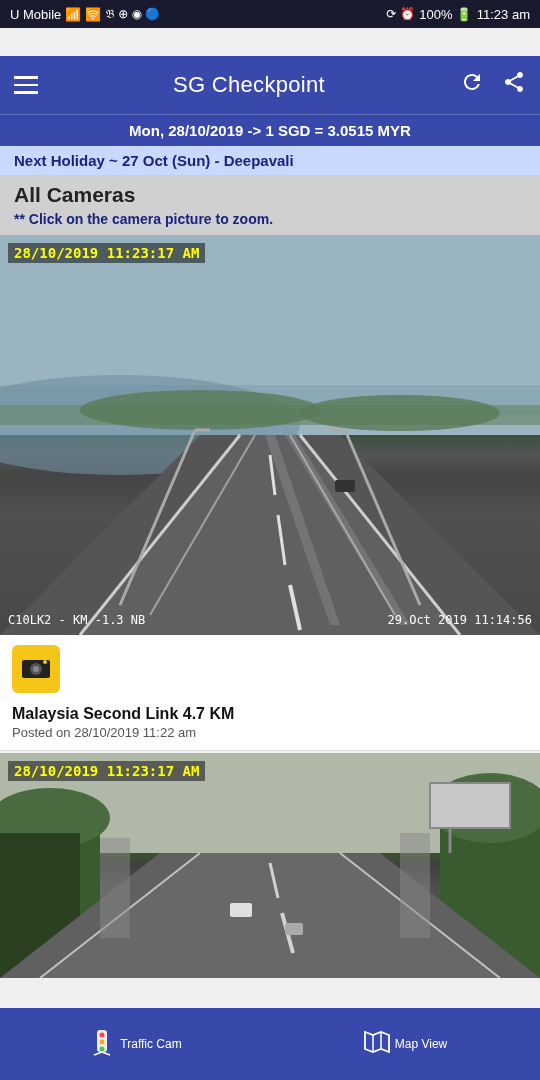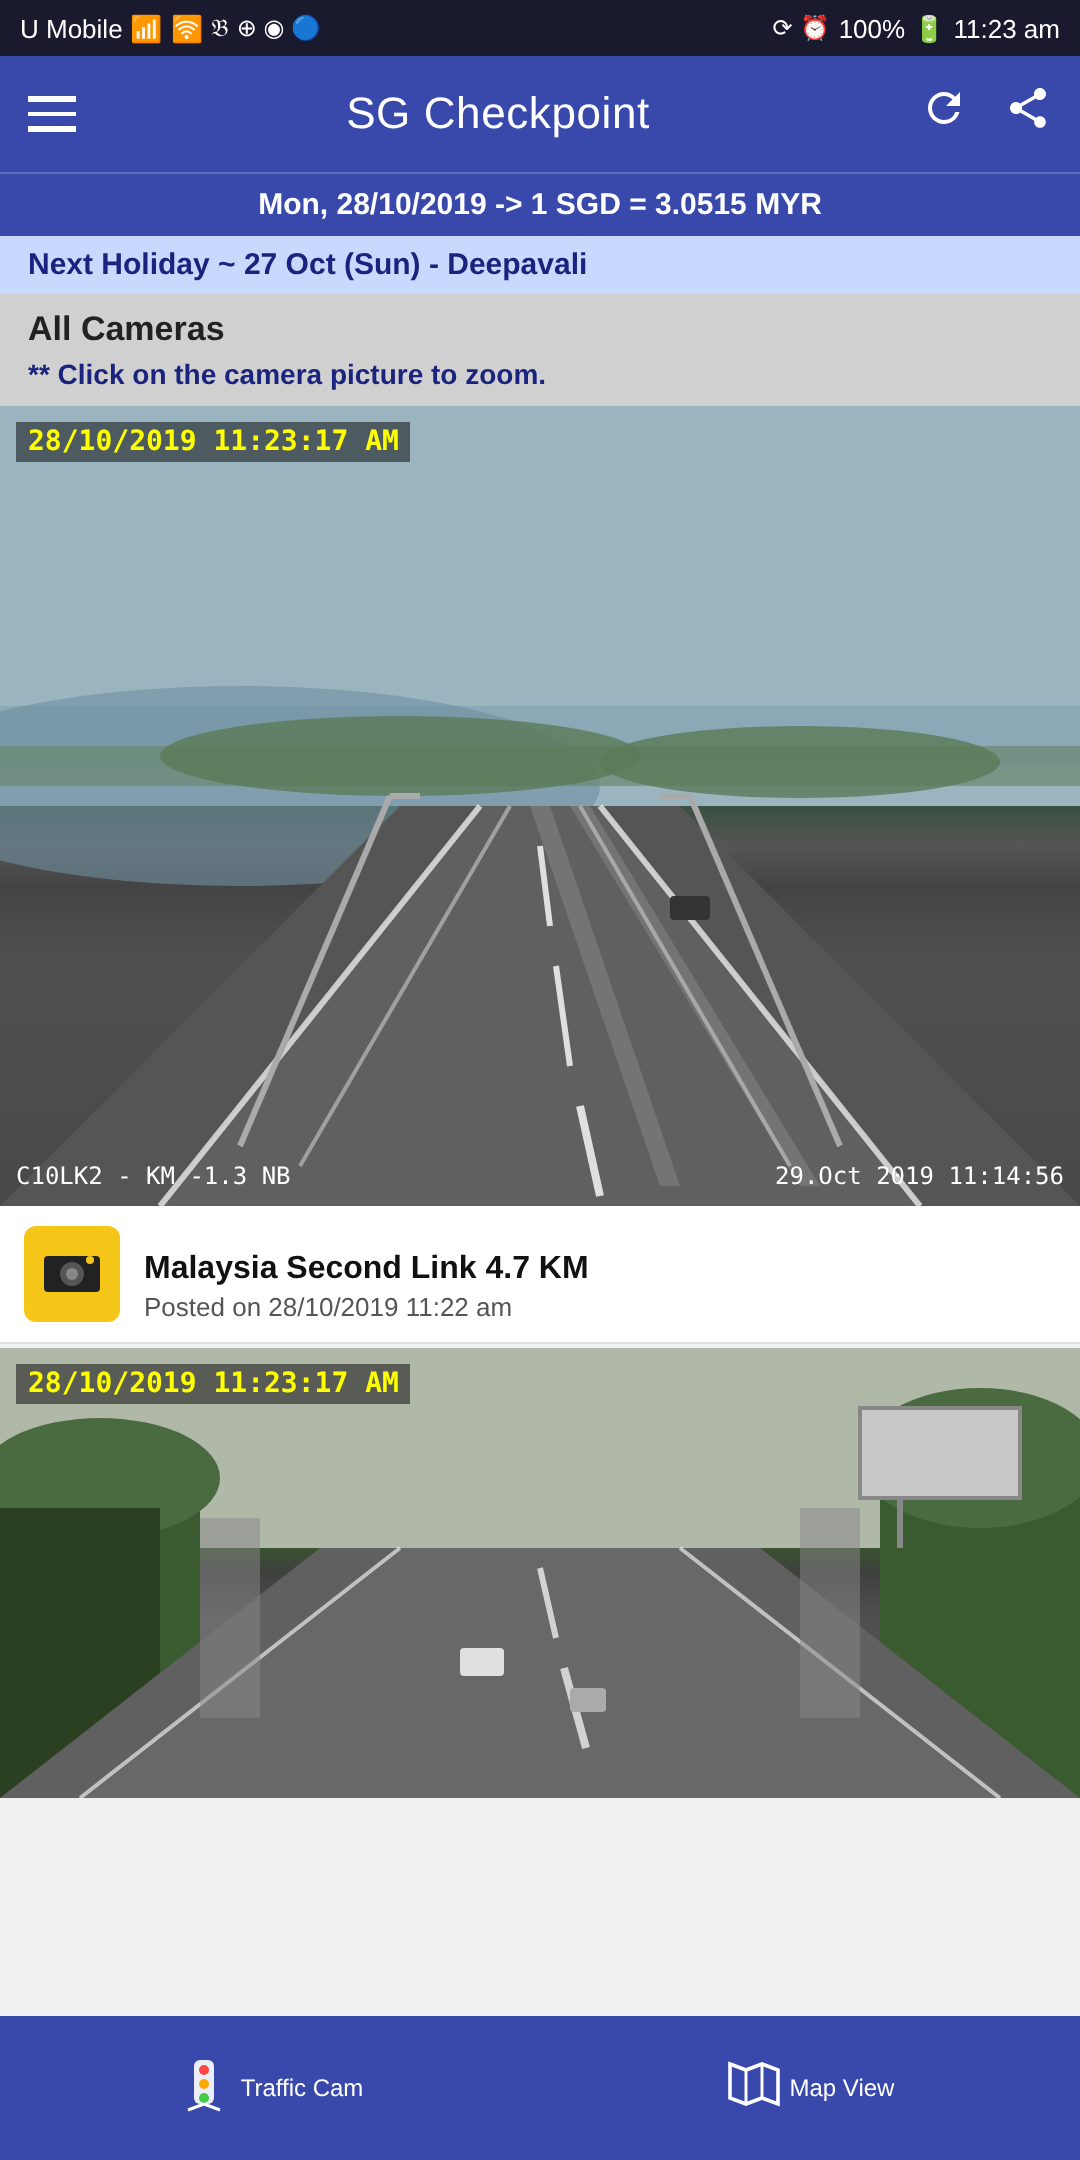--- a/index.html
+++ b/index.html
@@ -28,20 +28,21 @@
 
     
     .nav-bar {
       background: #3949ab;
       color: white;
       height: 58px;
       display: flex;
       align-items: center;
       justify-content: space-between;
       padding: 0 14px;
+      margin-top: 28px;
     }
     .nav-title {
       font-size: 22px;
       font-weight: 500;
       color: white;
       letter-spacing: 0.3px;
     }
     .nav-icons { display: flex; align-items: center; gap: 18px; }
     .nav-icon { color: white; font-size: 22px; cursor: pointer; }
     .hamburger-icon { display: flex; flex-direction: column; gap: 5px; cursor: pointer; }
@@ -66,21 +67,21 @@
       font-weight: 700;
       padding: 6px 14px;
     }
 
     
     .section-header {
       background: #d0d0d0;
       padding: 8px 14px;
     }
     .section-title {
-      font-size: 17px;
+      font-size: 21px;
       font-weight: bold;
       color: #222;
     }
     .section-hint {
       font-size: 14px;
       color: #1a237e;
       font-weight: bold;
       margin-top: 4px;
     }
 
@@ -131,24 +132,25 @@
       bottom: 8px;
       right: 8px;
       color: white;
       font-size: 12px;
       font-family: monospace;
     }
 
     
     .camera-info {
       display: flex;
-      align-items: flex-end;
+      align-items: flex-start;
       padding: 10px 12px;
       gap: 12px;
       border-bottom: 1px solid #e0e0e0;
+      flex-direction: column;
     }
     .camera-icon-box {
       width: 48px;
       height: 48px;
       background: #f5c518;
       border-radius: 6px;
       display: flex;
       align-items: center;
       justify-content: center;
       flex-shrink: 0;

